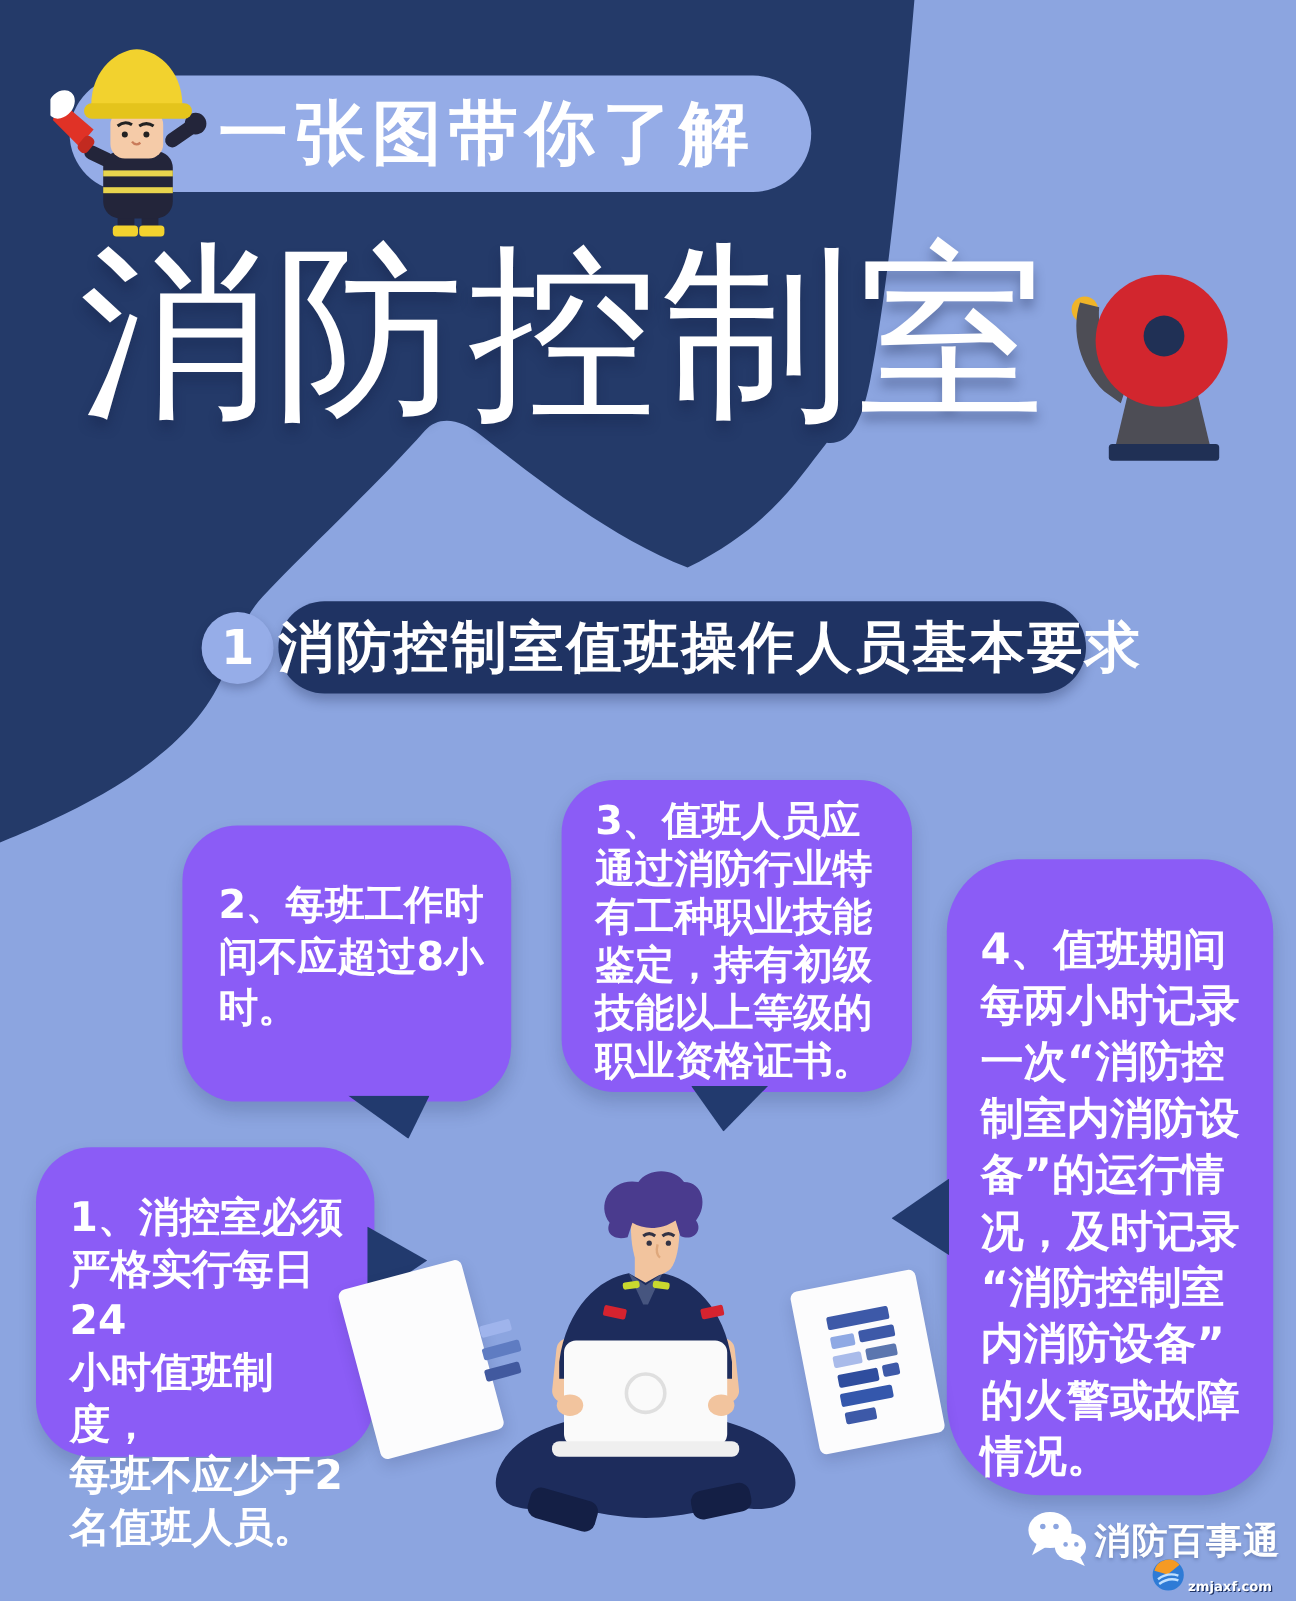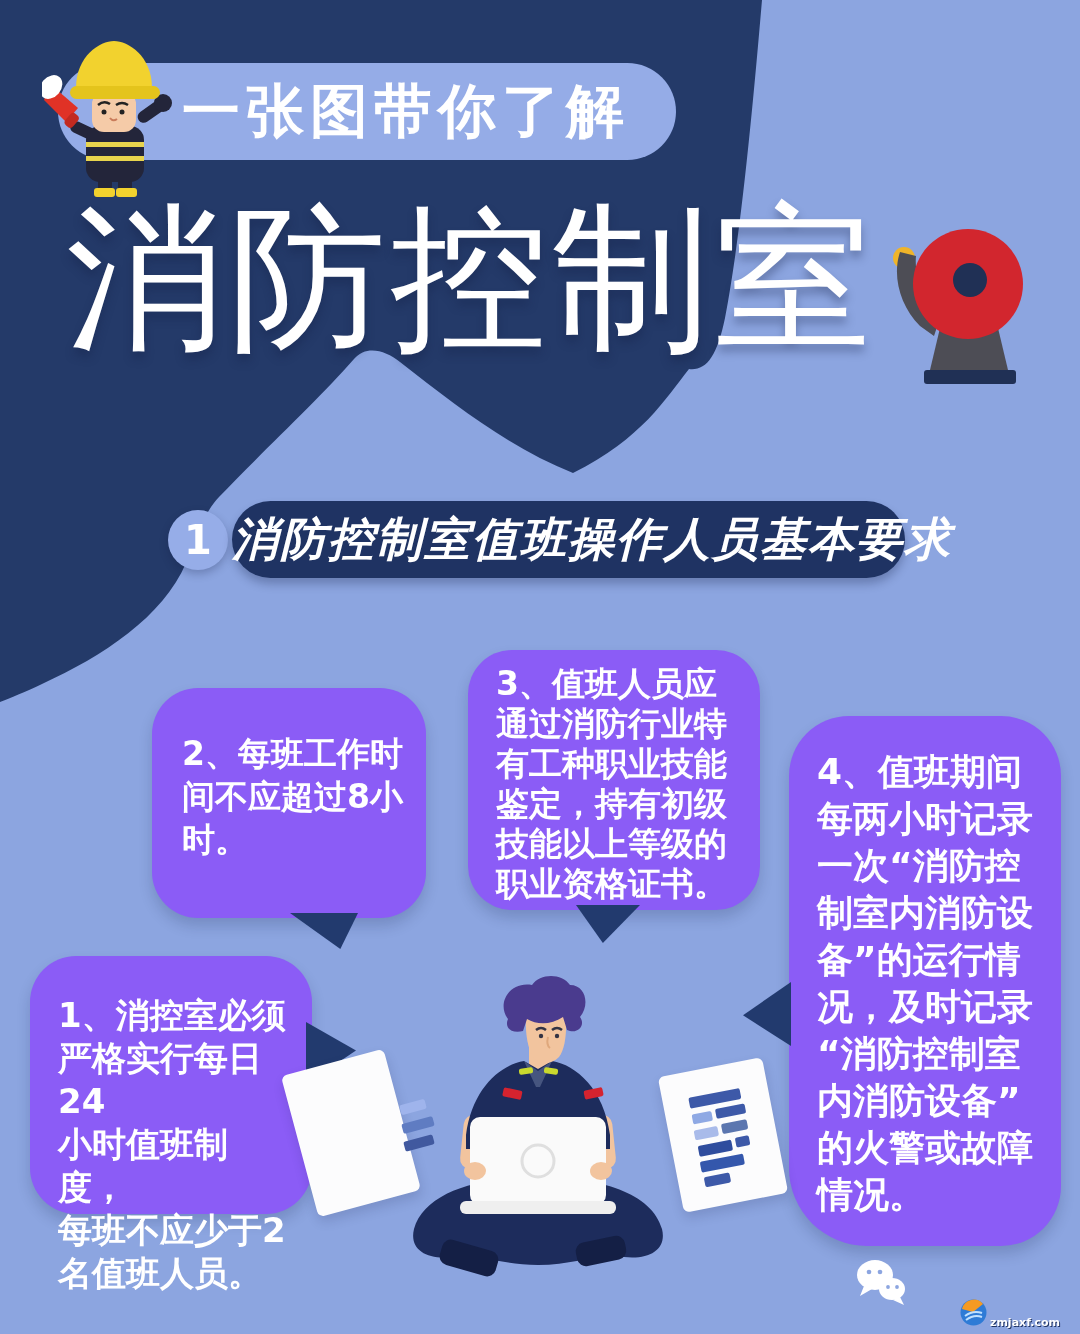--- a/index.html
+++ b/index.html
@@ -29,37 +29,37 @@
   
   .num-badge{
     left:168px;top:510px;width:60px;height:60px;border-radius:50%;
     background:#96ADE8;box-shadow:0 4px 8px rgba(15,25,60,.25);
     color:#fff;font-size:40px;font-weight:700;text-align:center;line-height:60px;
   }
   .sec-bar{
     left:232px;top:501px;width:673px;height:77px;border-radius:39px;
     background:#1F3363;box-shadow:0 6px 10px rgba(15,25,60,.28);
     color:#fff;font-size:46px;font-weight:700;letter-spacing:2px;
-    text-align:left;line-height:77px;white-space:nowrap;font-style:italic;
+    text-align:left;line-height:77px;white-space:nowrap;
   }
 
   
   .bubble{
     background:#8b5cf6;color:#fff;box-sizing:border-box;
     white-space:pre-line;font-weight:600;
     box-shadow:0 8px 14px rgba(18,28,64,.18);
   }
   .b1{left:30px;top:956px;width:282px;height:258px;border-radius:46px;
       padding:38px 18px 15px 28px;font-size:34px;line-height:43px;}
   .b2{left:152px;top:688px;width:274px;height:230px;border-radius:46px;
       padding:44px 18px 0 30px;font-size:33px;line-height:43px;}
   .b3{left:468px;top:650px;width:292px;height:260px;border-radius:44px;
       padding:14px 16px 0 28px;font-size:33px;line-height:40px;}
   .b4{left:789px;top:716px;width:272px;height:530px;border-radius:60px 60px 60px 78px;
-      padding:32px 14px 0 28px;font-size:36px;line-height:47px;}
+      padding:52px 14px 0 28px;font-size:36px;line-height:47px;}
   .tail{background:#223A6E;}
   .tail-b2{left:290px;top:913px;width:68px;height:36px;
       clip-path:polygon(0 0,100% 0,74% 100%);}
   .tail-b3{left:576px;top:905px;width:64px;height:38px;
       clip-path:polygon(0 0,100% 0,42% 100%);}
   .tail-b1{left:306px;top:1022px;width:50px;height:62px;
       clip-path:polygon(0 0,100% 46%,0 100%);}
   .tail-b4{left:743px;top:982px;width:48px;height:64px;
       clip-path:polygon(100% 0,0 52%,100% 100%);}
 
@@ -222,20 +222,21 @@
   <svg class="abs" style="left:856px;top:1258px;width:50px;height:48px" viewBox="0 0 50 48">
     <ellipse cx="19" cy="17" rx="18" ry="15" fill="#FFFFFF"></ellipse>
     <path d="M8,28 L4,38 L16,31 Z" fill="#FFFFFF"></path>
     <circle cx="13" cy="14" r="2.3" fill="#8CA5E0"></circle>
     <circle cx="24" cy="14" r="2.3" fill="#8CA5E0"></circle>
     <ellipse cx="36" cy="31" rx="13" ry="11" fill="#FFFFFF"></ellipse>
     <path d="M44,39 L48,47 L37,42 Z" fill="#FFFFFF"></path>
     <circle cx="32" cy="29" r="1.9" fill="#8CA5E0"></circle>
     <circle cx="41" cy="29" r="1.9" fill="#8CA5E0"></circle>
   </svg>
+  <div class="abs brand">消防百事通</div>
 
   <svg class="abs" style="left:960px;top:1299px;width:27px;height:27px" viewBox="0 0 27 27">
     <circle cx="13.5" cy="13.5" r="13" fill="#2E7BD6"></circle>
     <path d="M2,10 A12,12 0 0 1 23,5 L13,13 Z" fill="#F59A23"></path>
     <path d="M5,17 q8,-6 17,-3 M6,21 q8,-6 16,-3" stroke="#BFE0FF" stroke-width="2" fill="none"></path>
   </svg>
   <div class="abs wm-name">智淼消防</div>
   <div class="abs wm-url">zmjaxf.com</div>
 
 </div>

